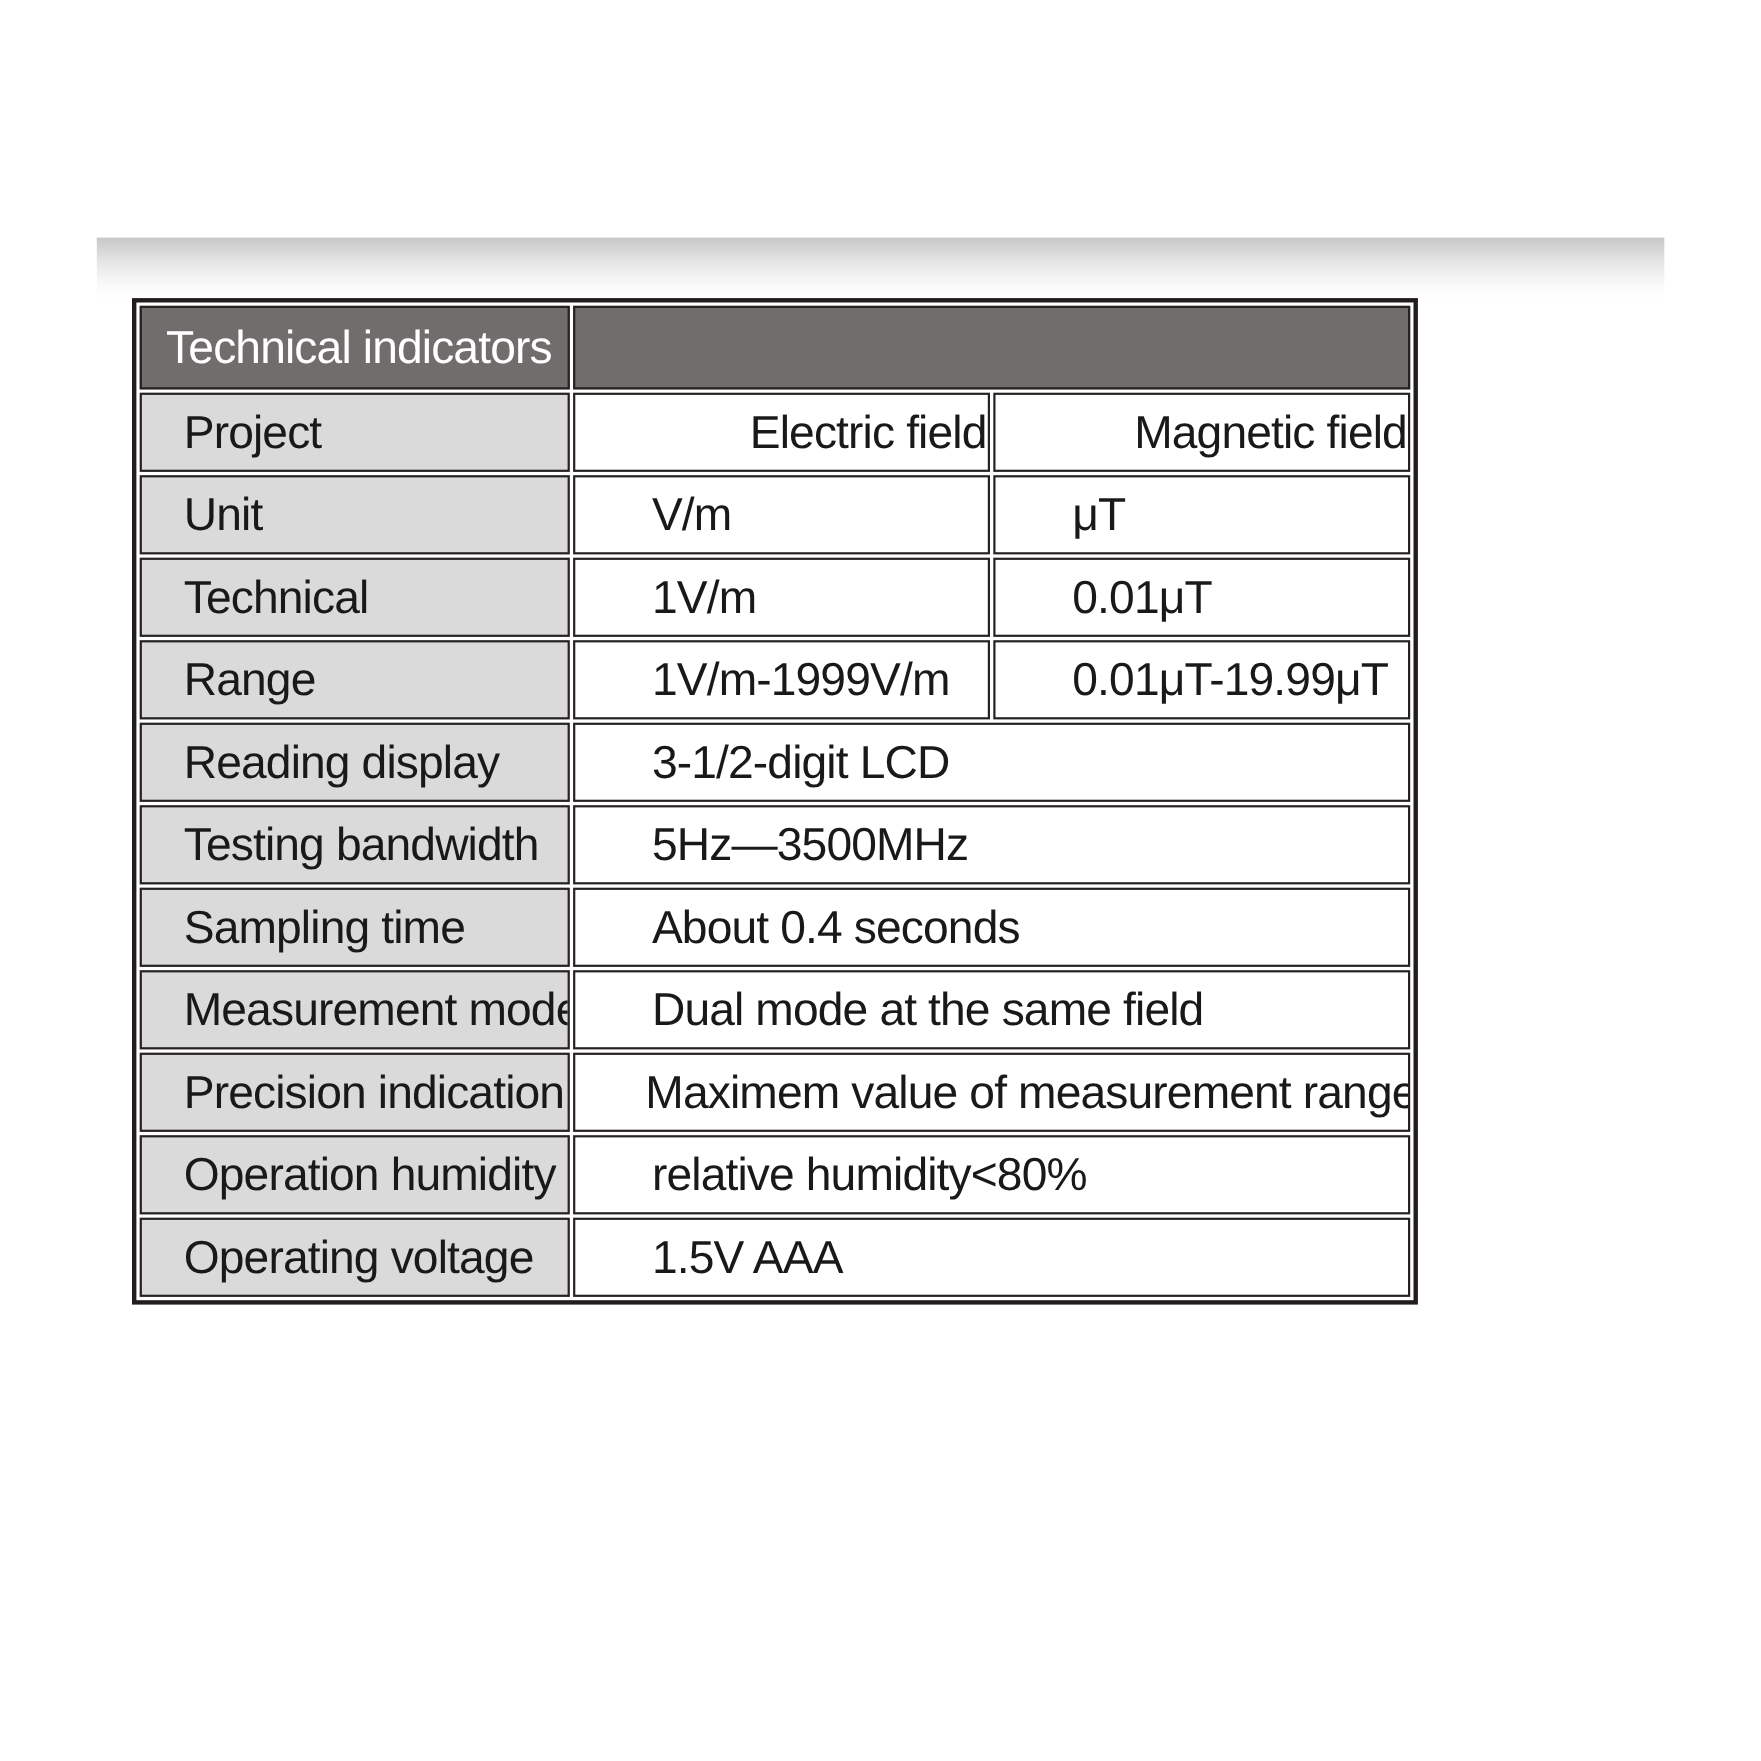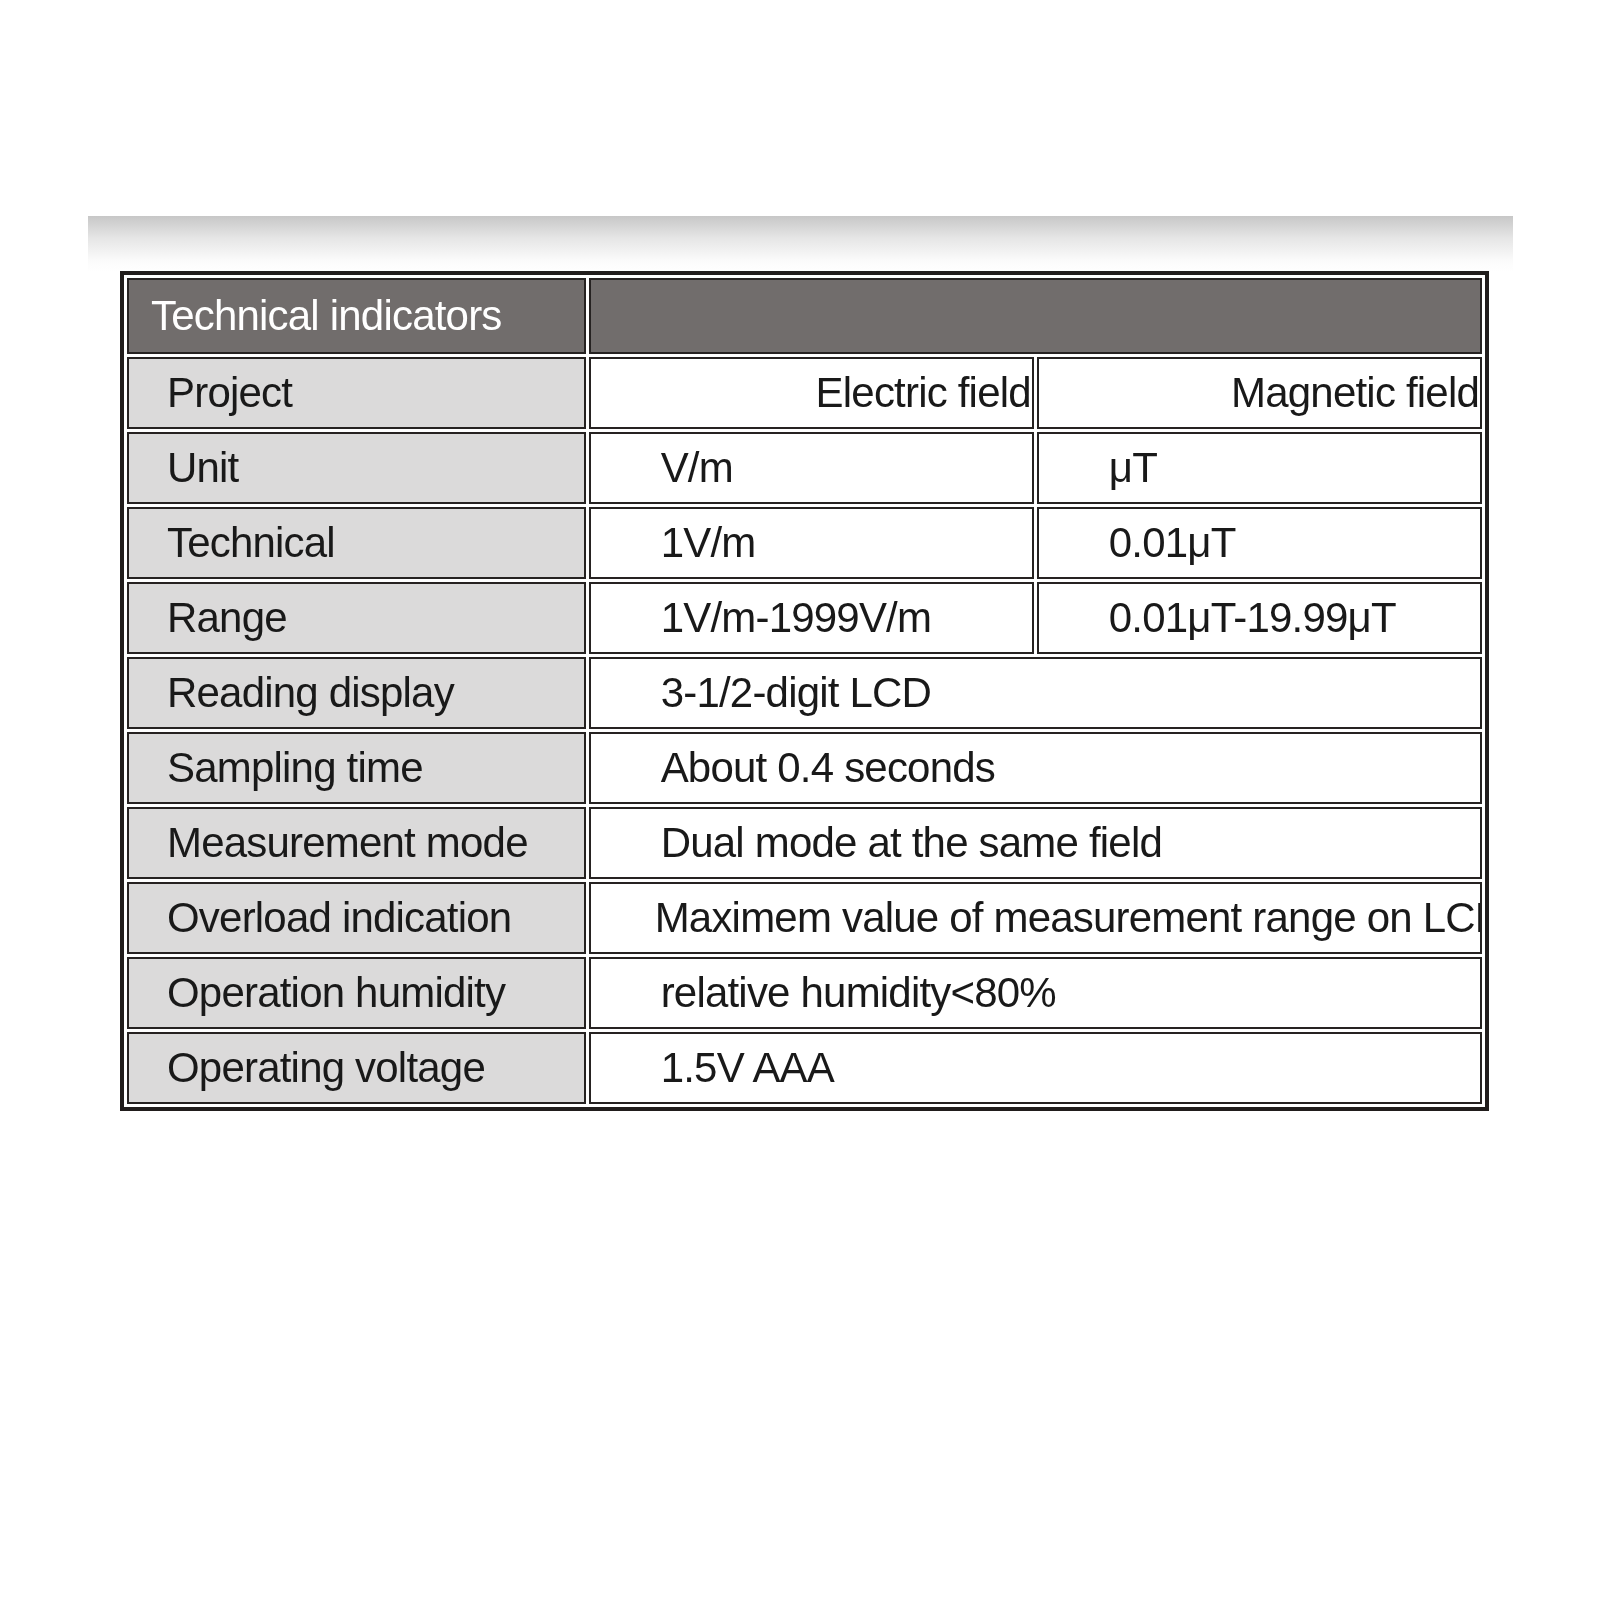--- a/index.html
+++ b/index.html
@@ -17,21 +17,21 @@
   }
   .fold-shadow {
     position: absolute;
     left: 88px; top: 216px;
     width: 1425px; height: 56px;
     background: linear-gradient(to bottom, #c7c7c7 0%, #e6e6e6 40%, #fbfbfb 80%, #ffffff 100%);
   }
   table.spec {
     position: absolute;
     left: 120px; top: 271px;
-    width: 1369px;
+    width: 1169px;
     table-layout: fixed;
     border-collapse: separate;
     border-spacing: 3px;
     background: #ffffff;
     border: 4px solid #211d1c;
   }
   col.c1 { width: 34%; }
   col.c2 { width: 33%; }
   col.c3 { width: 33%; }
   table.spec tr { height: 72px; }
@@ -100,33 +100,37 @@
       <td class="val pad">1V/m-1999V/m</td>
       <td class="val pad">0.01μT-19.99μT</td>
     </tr>
 
 
     <tr>
       <td class="lbl">Reading display</td>
       <td class="val pad" colspan="2">3-1/2-digit LCD</td>
     </tr>
 
+    <tr>
+      <td class="lbl">Testing bandwidth</td>
+      <td class="val pad" colspan="2">5Hz—3500MHz</td>
+    </tr>
 
     <tr>
       <td class="lbl">Sampling time</td>
       <td class="val pad" colspan="2">About 0.4 seconds</td>
     </tr>
 
     <tr>
       <td class="lbl">Measurement mode</td>
       <td class="val pad" colspan="2">Dual mode at the same field</td>
     </tr>
 
     <tr>
-      <td class="lbl">Overload indication</td>
+      <td class="lbl">Precision indication</td>
       <td class="val narrow" colspan="2">Maximem value of measurement range on LCD</td>
     </tr>
 
 
     <tr>
       <td class="lbl">Operation humidity</td>
       <td class="val pad" colspan="2">relative humidity&lt;80%</td>
     </tr>
 
     <tr>

